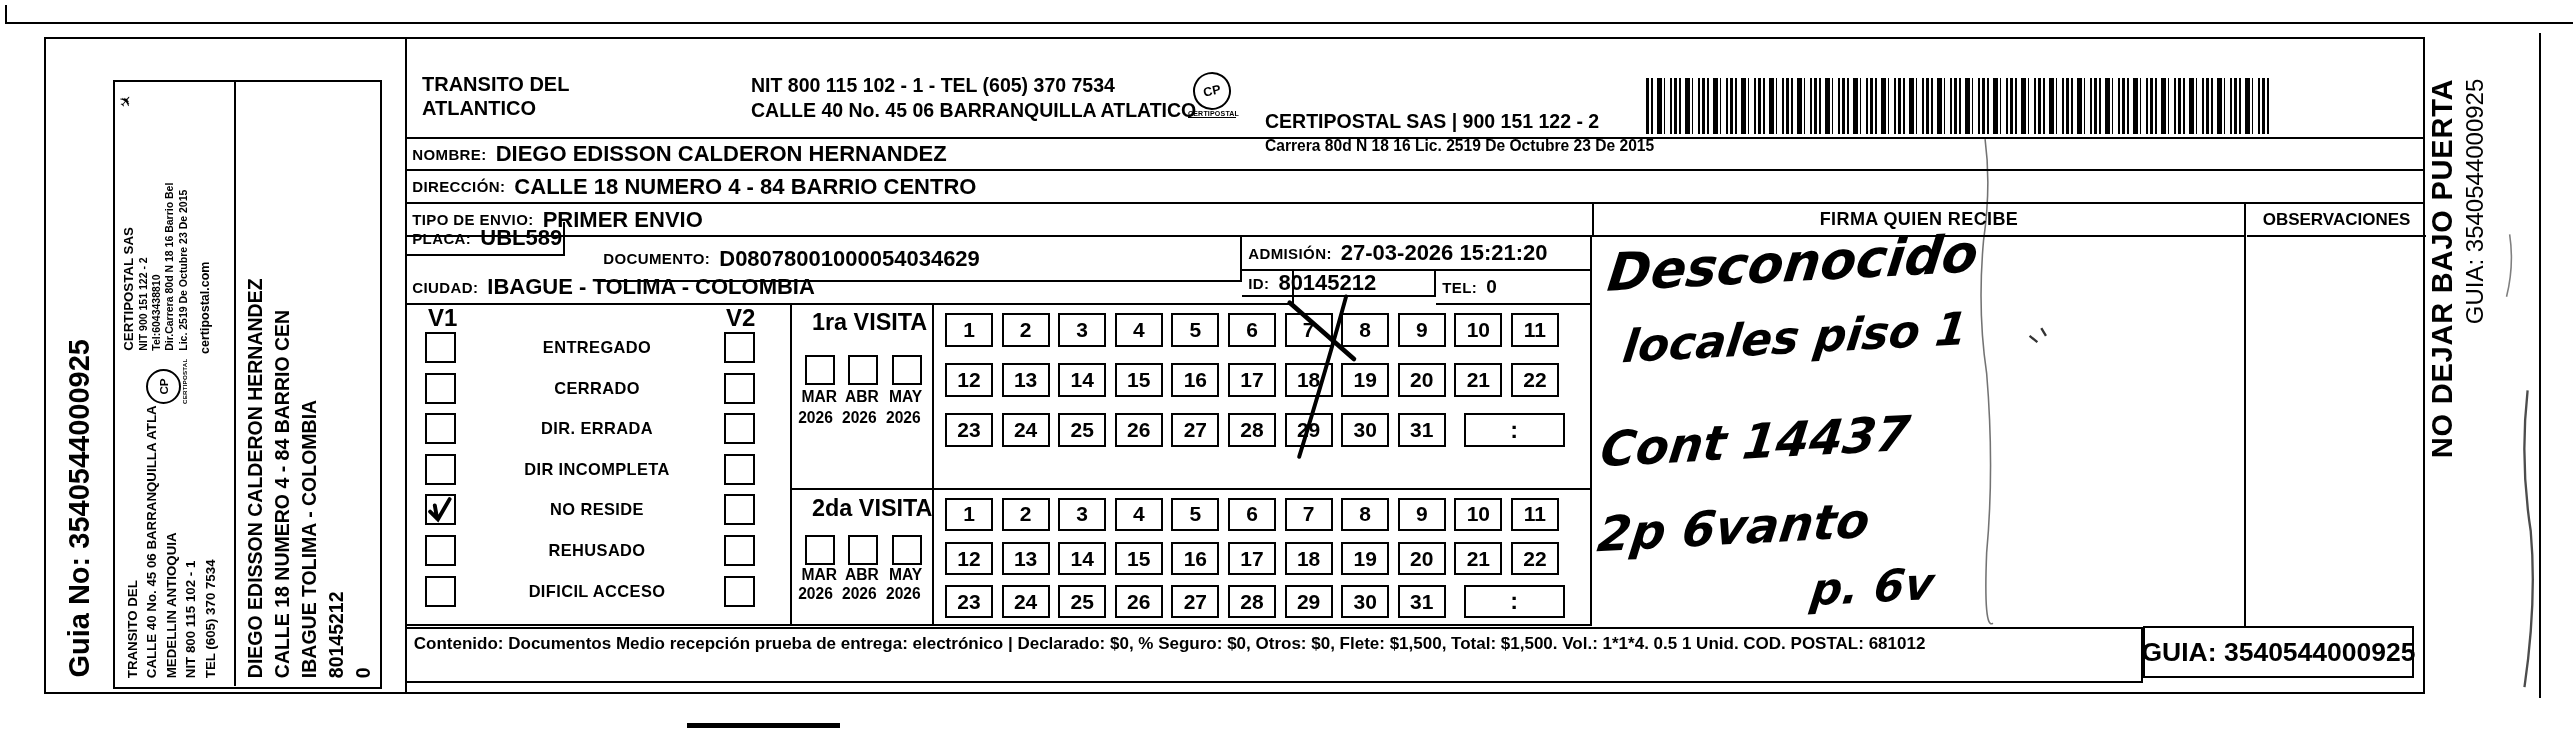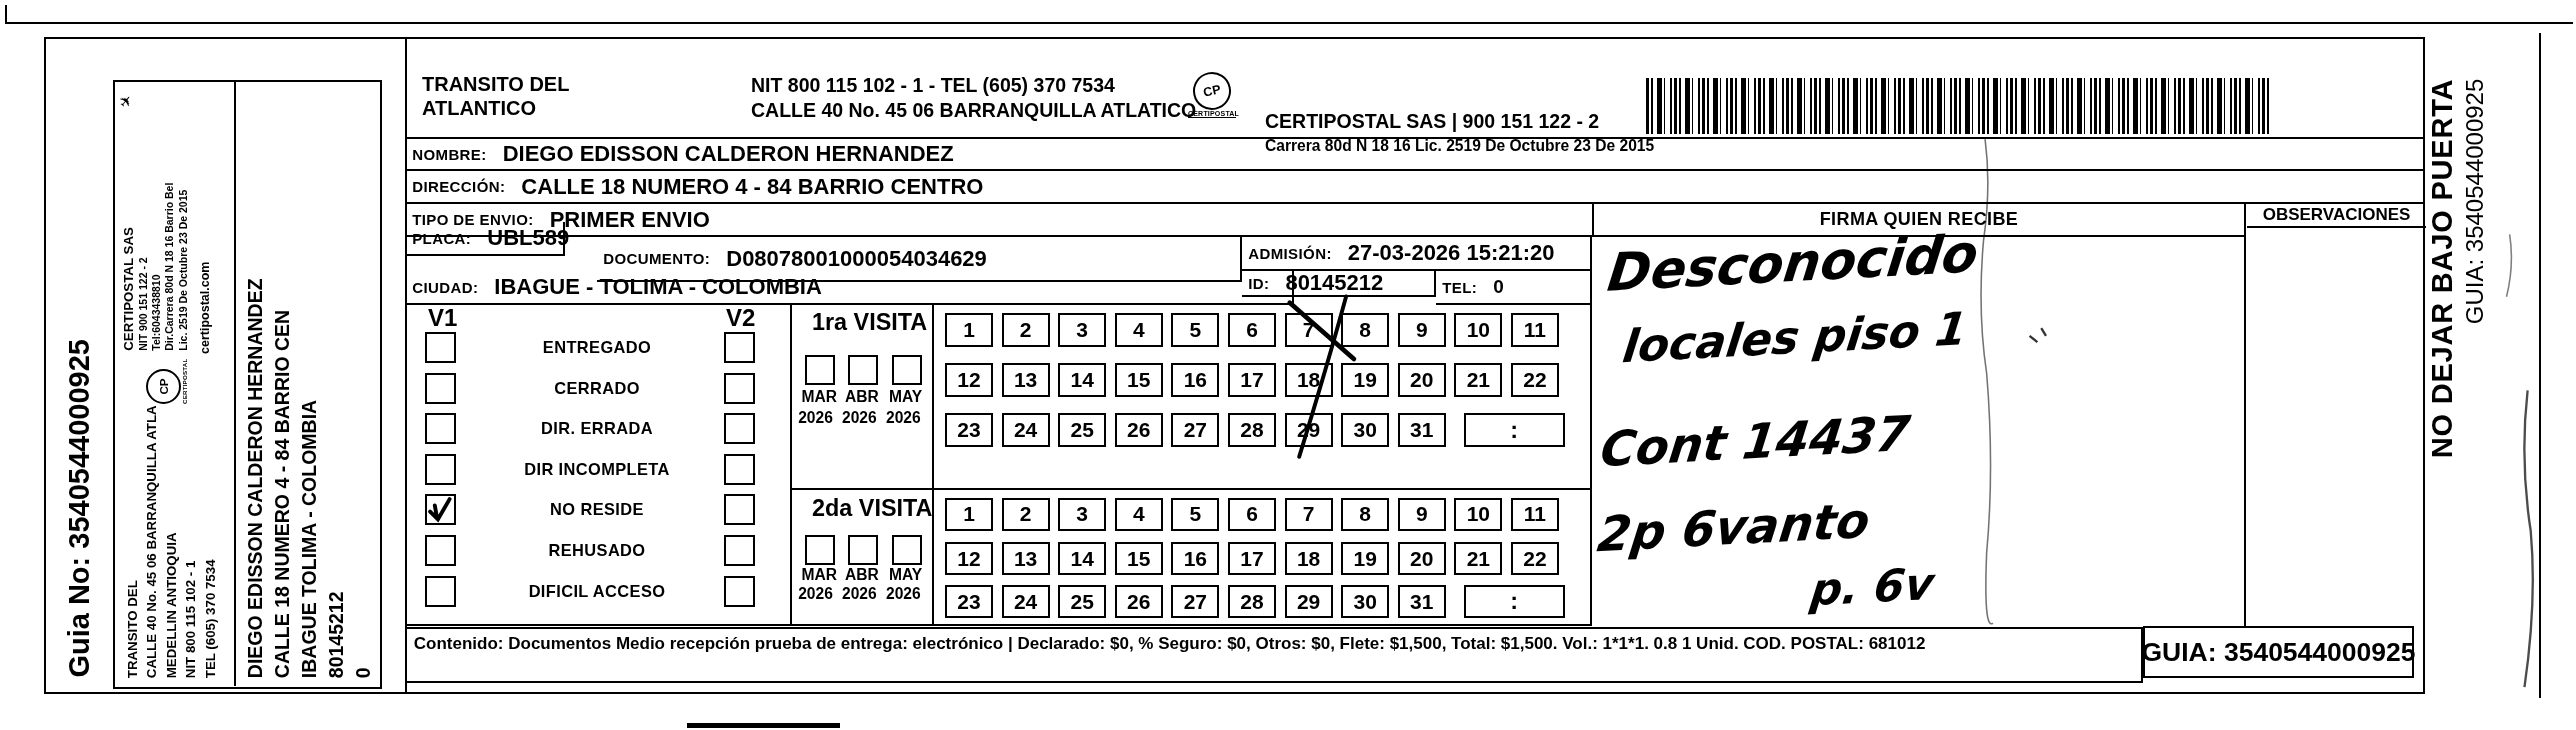--- a/index.html
+++ b/index.html
@@ -2,21 +2,21 @@
 <html style="font-size:12.5px"><head>
 <meta charset="utf-8">
 <style>
   html,body{margin:0;padding:0;background:#f2f2f2;}
   #page{position:relative;width:2576px;height:731px;background:#fff;overflow:hidden;
         font-family:"Liberation Sans",sans-serif;color:#000;}
   .abs{position:absolute;box-sizing:border-box;}
   .b3{border:2.3px solid #000;}
   .lbl{font-weight:bold;font-size:15px;letter-spacing:0.4px;}
   .val{font-weight:bold;font-size:22px;white-space:nowrap;}
-  .row-field{display:flex;align-items:center;gap:16px;padding-left:6.2px;}
+  .row-field{display:flex;align-items:center;gap:9px;padding-left:6.2px;}
   .sq{width:31px;height:31px;border:2.3px solid #000;box-sizing:border-box;position:relative;background:#fff;}
   .day-cell{width:48px;height:100%;border:2.3px solid #000;box-sizing:border-box;display:flex;
             align-items:center;justify-content:center;font-weight:bold;font-size:21px;margin-right:8.6px;}
   .time-box{width:101px;height:100%;border:2.3px solid #000;box-sizing:border-box;display:flex;
             align-items:center;justify-content:center;font-weight:bold;font-size:23.4px;margin-left:9.4px;}
   .grid-row{position:absolute;left:142px;display:flex;padding-left:11px;right:6.2px;}
   .visita-title{position:absolute;left:20px;top:4.7px;font-weight:bold;font-size:23.4px;white-space:nowrap;}
   .month-sq{position:absolute;width:30px;height:30px;border:2.3px solid #000;box-sizing:border-box;}
   .month-lbl{position:absolute;font-weight:bold;font-size:15.6px;}
   .chk-row{position:absolute;left:0;width:100%;height:34px;}
@@ -117,21 +117,21 @@
     <span class="val">CALLE 18 NUMERO 4 - 84 BARRIO CENTRO</span>
   </div>
   <div class="abs row-field" style="left:406px;top:204px;width:1187px;height:33px;border-bottom:2.3px solid #000;">
     <span class="lbl">TIPO DE ENVIO:</span>
     <span class="val">PRIMER ENVIO</span>
   </div>
   <div class="abs" style="left:1592px;top:204px;width:654px;height:33px;border:2.3px solid #000;border-top:none;
               display:flex;align-items:center;justify-content:center;">
     <span style="font-weight:bold;font-size:18px;letter-spacing:0.4px;">FIRMA QUIEN RECIBE</span>
   </div>
-  <div class="abs" style="left:2247px;top:204px;width:179px;height:24px;border-bottom:2.3px solid #000;
+  <div class="abs" style="left:2247px;top:204px;width:179px;height:33px;border-bottom:2.3px solid #000;
               display:flex;align-items:center;justify-content:center;">
     <span style="font-weight:bold;font-size:17px;">OBSERVACIONES</span>
   </div>
 
   <div class="abs row-field" style="left:406px;top:222px;width:159px;height:34px;border-bottom:2.3px solid #000;border-right:2.3px solid #000;">
     <span class="lbl">PLACA:</span>
     <span class="val">UBL589</span>
   </div>
   <div class="abs row-field" style="left:597px;top:237px;width:645px;height:45px;border-bottom:2.3px solid #000;border-right:2.3px solid #000;">
     <span class="lbl">DOCUMENTO:</span>
@@ -311,21 +311,21 @@
   <div class="abs" style="left:1592px;top:237px;width:654px;height:390px;border-right:2.3px solid #000;overflow:visible;" id="firma-hand">
       <div class="hand" style="left: 15.6px; top: -3.9px; font-size: 52px;">Desconocido</div>
       <div class="hand" style="left: 31px; top: 74px; font-size: 45px;">locales piso 1</div>
       <div class="hand" style="left: 9.4px; top: 176px; font-size: 48px;">Cont 14437</div>
       <div class="hand" style="left: 6.2px; top: 262px; font-size: 48px;">2p 6vanto</div>
       <div class="hand" style="left: 219px; top: 324px; font-size: 44px;">p. 6v</div>
     </div>
   <div class="abs" style="left:2247px;top:237px;width:179px;height:390px;"></div>
 
   <div class="abs" style="left:406px;top:627px;width:1737px;height:56px;border:2.3px solid #000;border-left:none;padding:3.1px 0 0 7.8px;">
-    <div style="font-weight:bold;font-size:17px;line-height:23.4px;white-space:nowrap;">Contenido: Documentos Medio recepción prueba de entrega: electrónico | Declarado: $0, % Seguro: $0, Otros: $0, Flete: $1,500, Total: $1,500. Vol.: 1*1*1. 0.8  1 Unid. COD. POSTAL: 681012</div>
+    <div style="font-weight:bold;font-size:17px;line-height:23.4px;white-space:nowrap;">Contenido: Documentos Medio recepción prueba de entrega: electrónico | Declarado: $0, % Seguro: $0, Otros: $0, Flete: $1,500, Total: $1,500. Vol.: 1*1*4. 0.5  1 Unid. COD. POSTAL: 681012</div>
   </div>
   <div class="abs b3" style="left:2143px;top:626px;width:271px;height:52px;display:flex;align-items:center;justify-content:center;">
     <span style="font-weight:bold;font-size:26.5px;white-space:nowrap;">GUIA: 3540544000925</span>
   </div>
 
   <div class="abs" style="left:2425px;top:74px;width:82px;height:558px;">
     <div class="rot" style="width:558px;height:82px;transform:rotate(-90deg) translate(-558px,0);text-align:right;padding-right:4.7px;box-sizing:border-box;">
       <div style="font-weight:bold;font-size:29px;line-height:34px;letter-spacing:0.8px;white-space:nowrap;">NO DEJAR BAJO PUERTA</div>
       <div style="font-size:24px;line-height:31px;white-space:nowrap;">GUIA: 3540544000925</div>
     </div>

